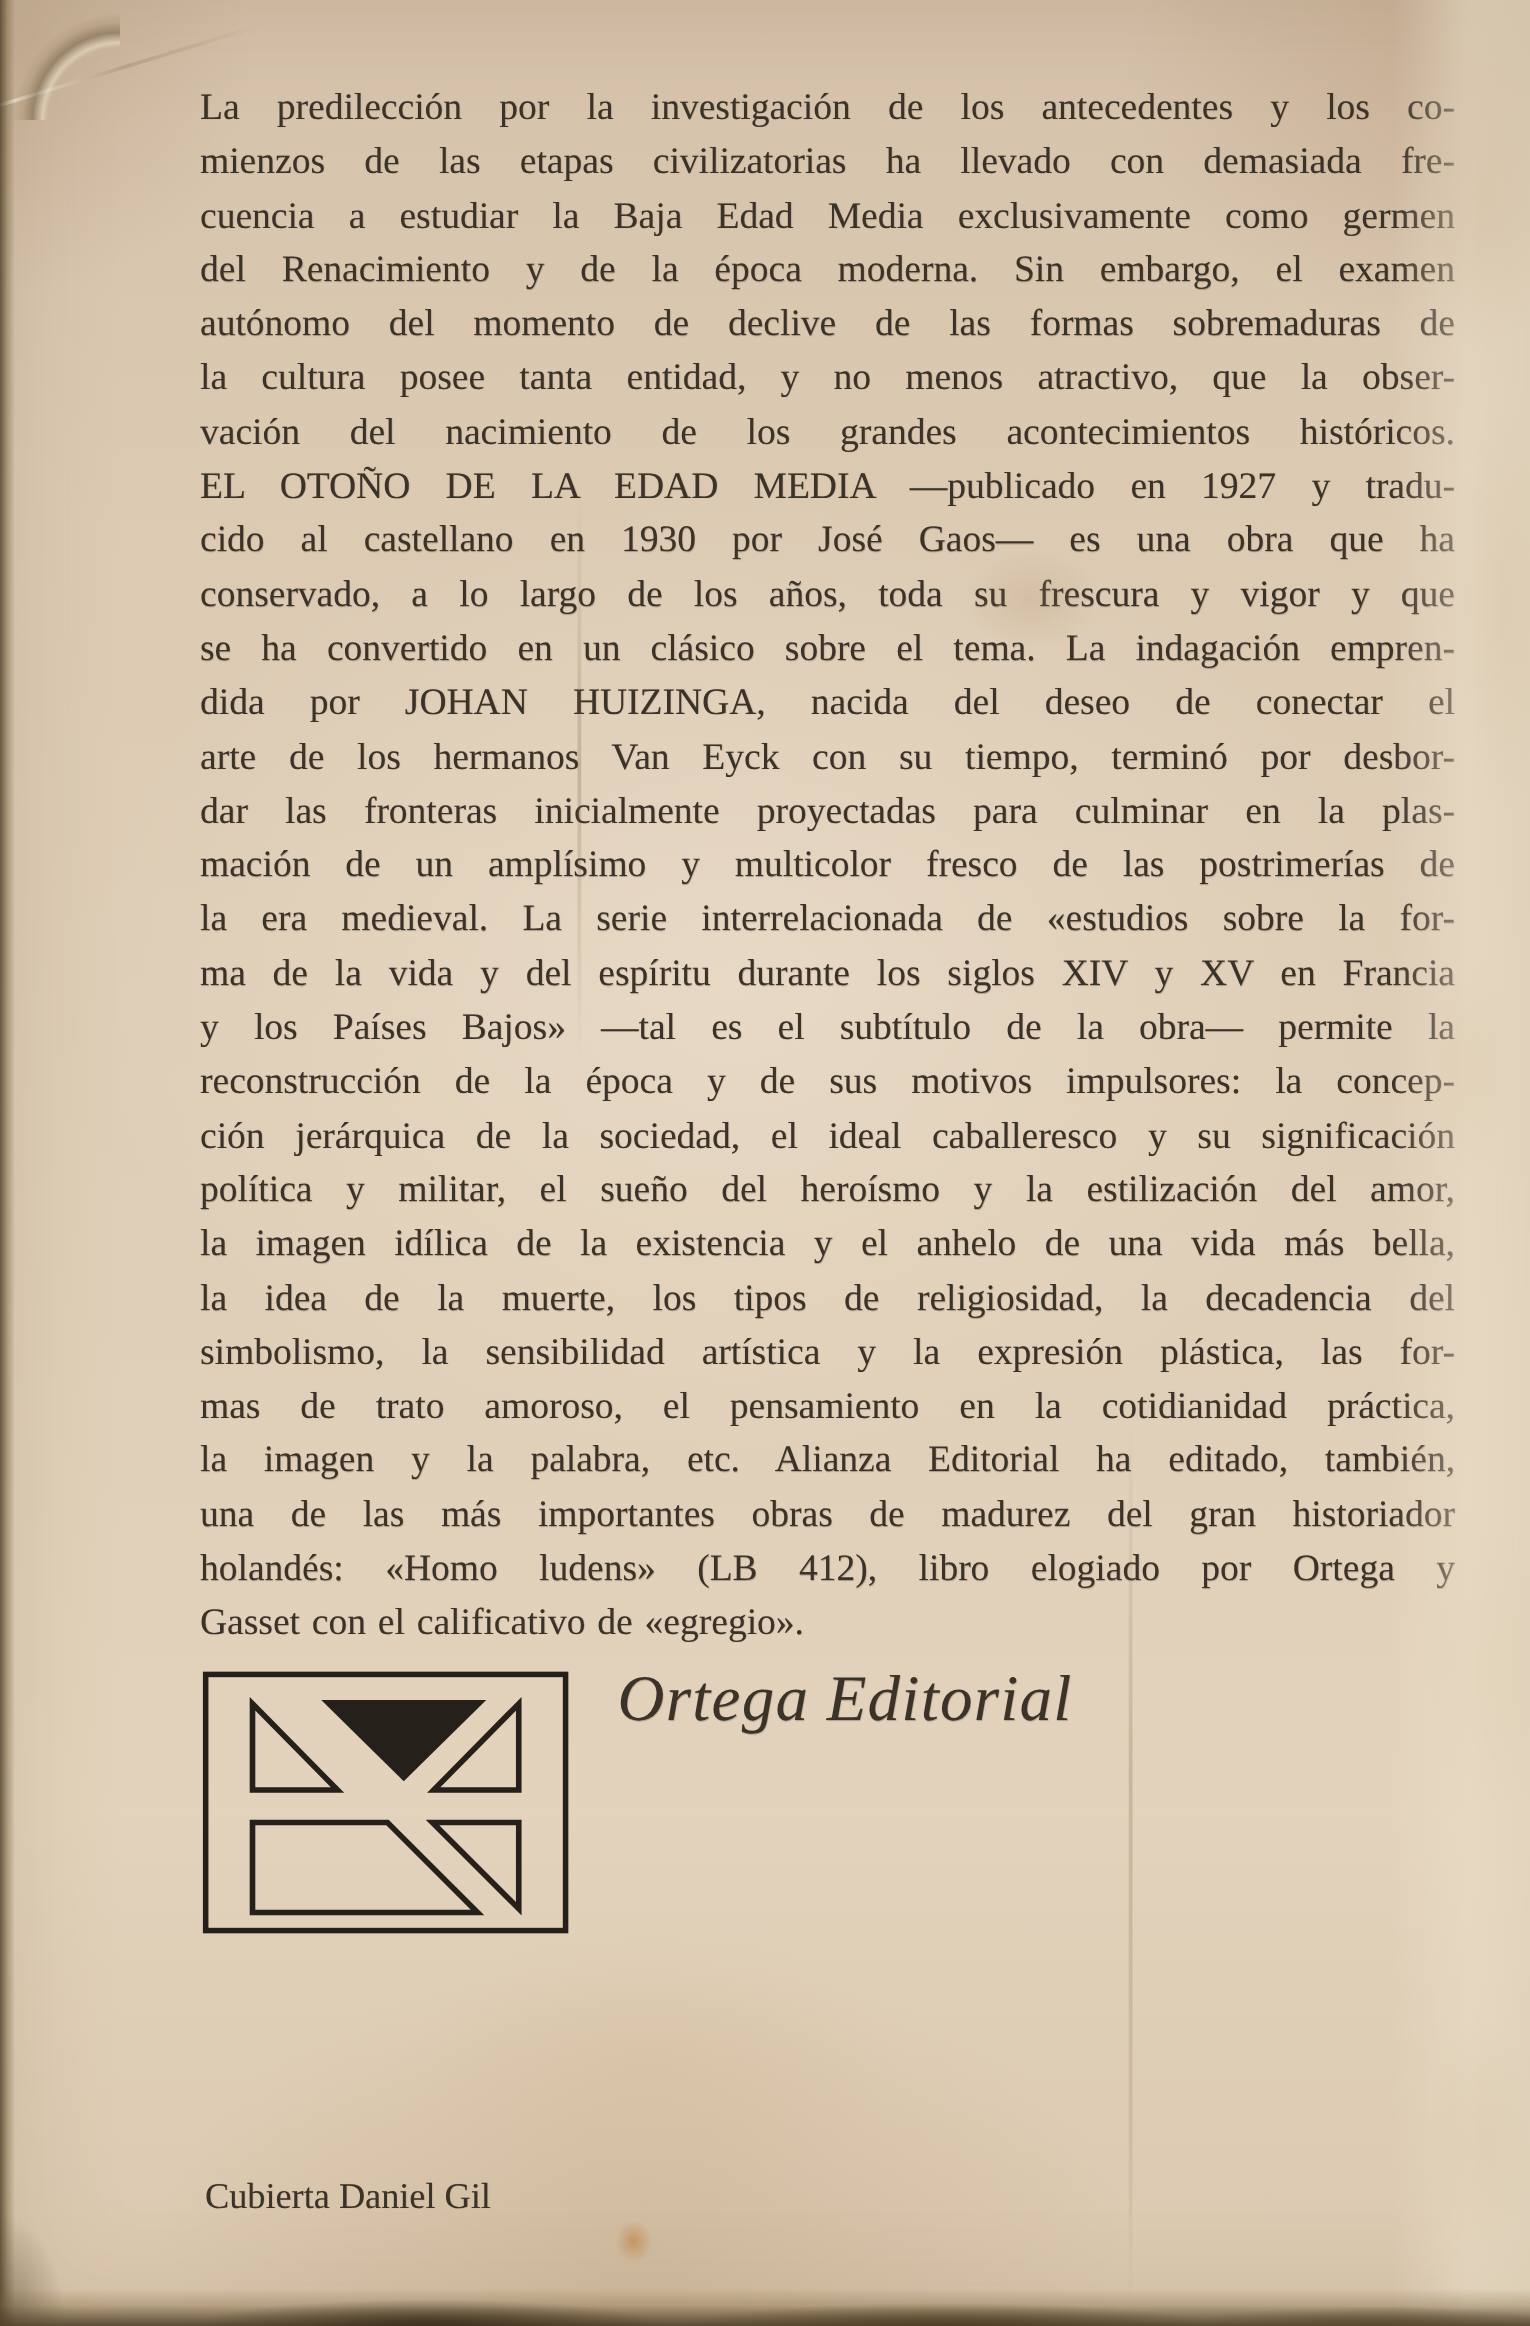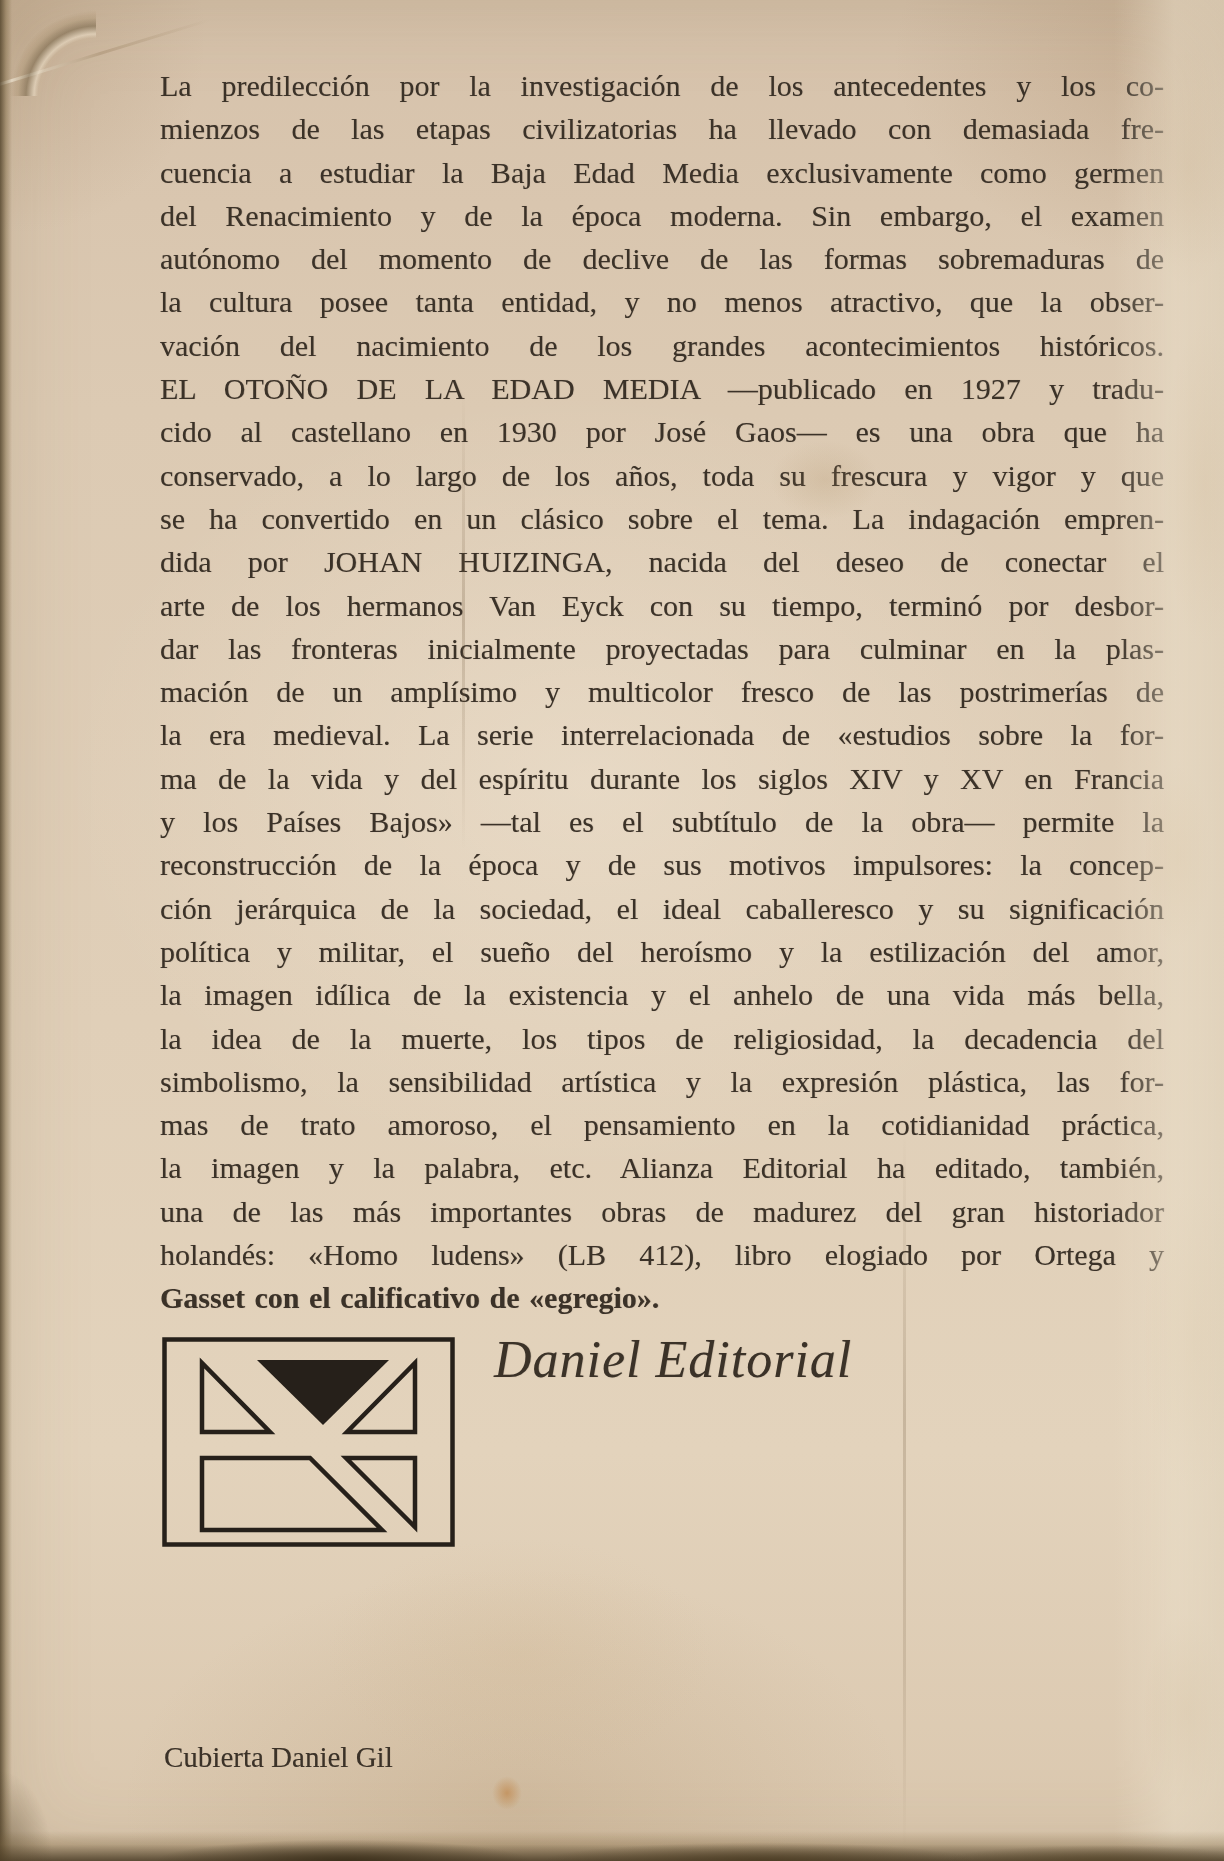--- a/index.html
+++ b/index.html
@@ -25,21 +25,21 @@
   }
   
   .blurb{
     position:absolute;left:160px;top:64px;width:1004px;
     font-size:30px;line-height:43.3px;
     color:var(--ink);
     word-spacing:2px;
     text-shadow:.4px .4px .7px rgba(59,50,40,.35);
   }
   .line{text-align:justify;text-align-last:justify;white-space:nowrap;}
-  .line.final{text-align-last:left;font-weight:bold;}
+  .line.final{text-align-last:left;}
   
   .logo{position:absolute;left:162px;top:1337px;width:293px;height:210px;}
   .logo .ol{fill:none;stroke:var(--logo-ink);stroke-width:4.5;stroke-linejoin:miter;}
   .logo .fl{fill:var(--logo-ink);stroke:none;}
   .publisher{
     position:absolute;left:494px;top:1330px;
     font-size:52px;font-style:italic;color:var(--ink);
     letter-spacing:1px;
     text-shadow:.4px .4px .8px rgba(59,50,40,.3);
   }
@@ -132,21 +132,21 @@
   </div>
 
   <svg class="logo" viewBox="0 0 293 210" xmlns="http://www.w3.org/2000/svg" aria-hidden="true">
     <rect class="ol" x="2.5" y="2.5" width="288" height="205"></rect>
     <path class="ol" d="M40,26 L40,95 L108,95 Z"></path>
     <path class="fl" d="M95,23 L227,23 L161,88 Z"></path>
     <path class="ol" d="M253,26 L253,95 L185,95 Z"></path>
     <path class="ol" d="M40,121 L148,121 L220,193 L40,193 Z"></path>
     <path class="ol" d="M184,121 L253,121 L253,190 Z"></path>
   </svg>
-  <div class="publisher">Daniel Editorial</div>
+  <div class="publisher">Ortega Editorial</div>
 
   <div class="credit">Cubierta Daniel Gil</div>
 
   <div class="stain-right"></div>
   <div class="stain-a"></div>
   <div class="stain-b"></div>
   <div class="stain-c"></div>
   <div class="crease-v1"></div>
   <div class="crease-v2"></div>
   <div class="crease-d"></div>

